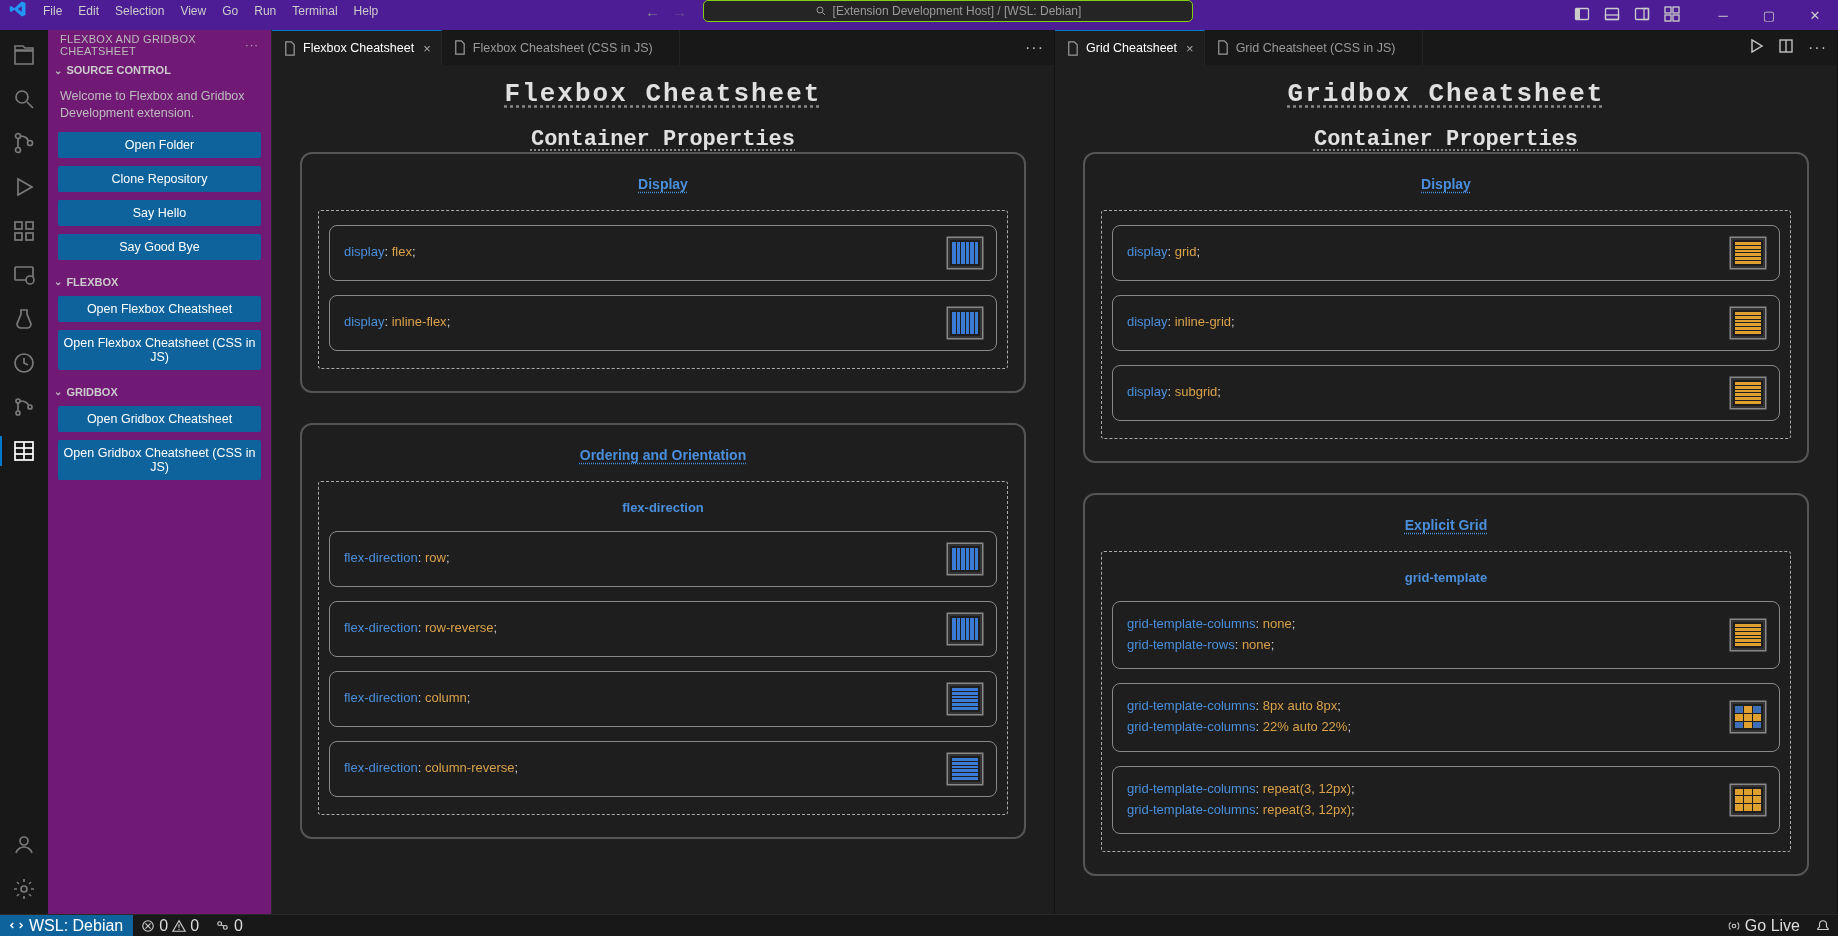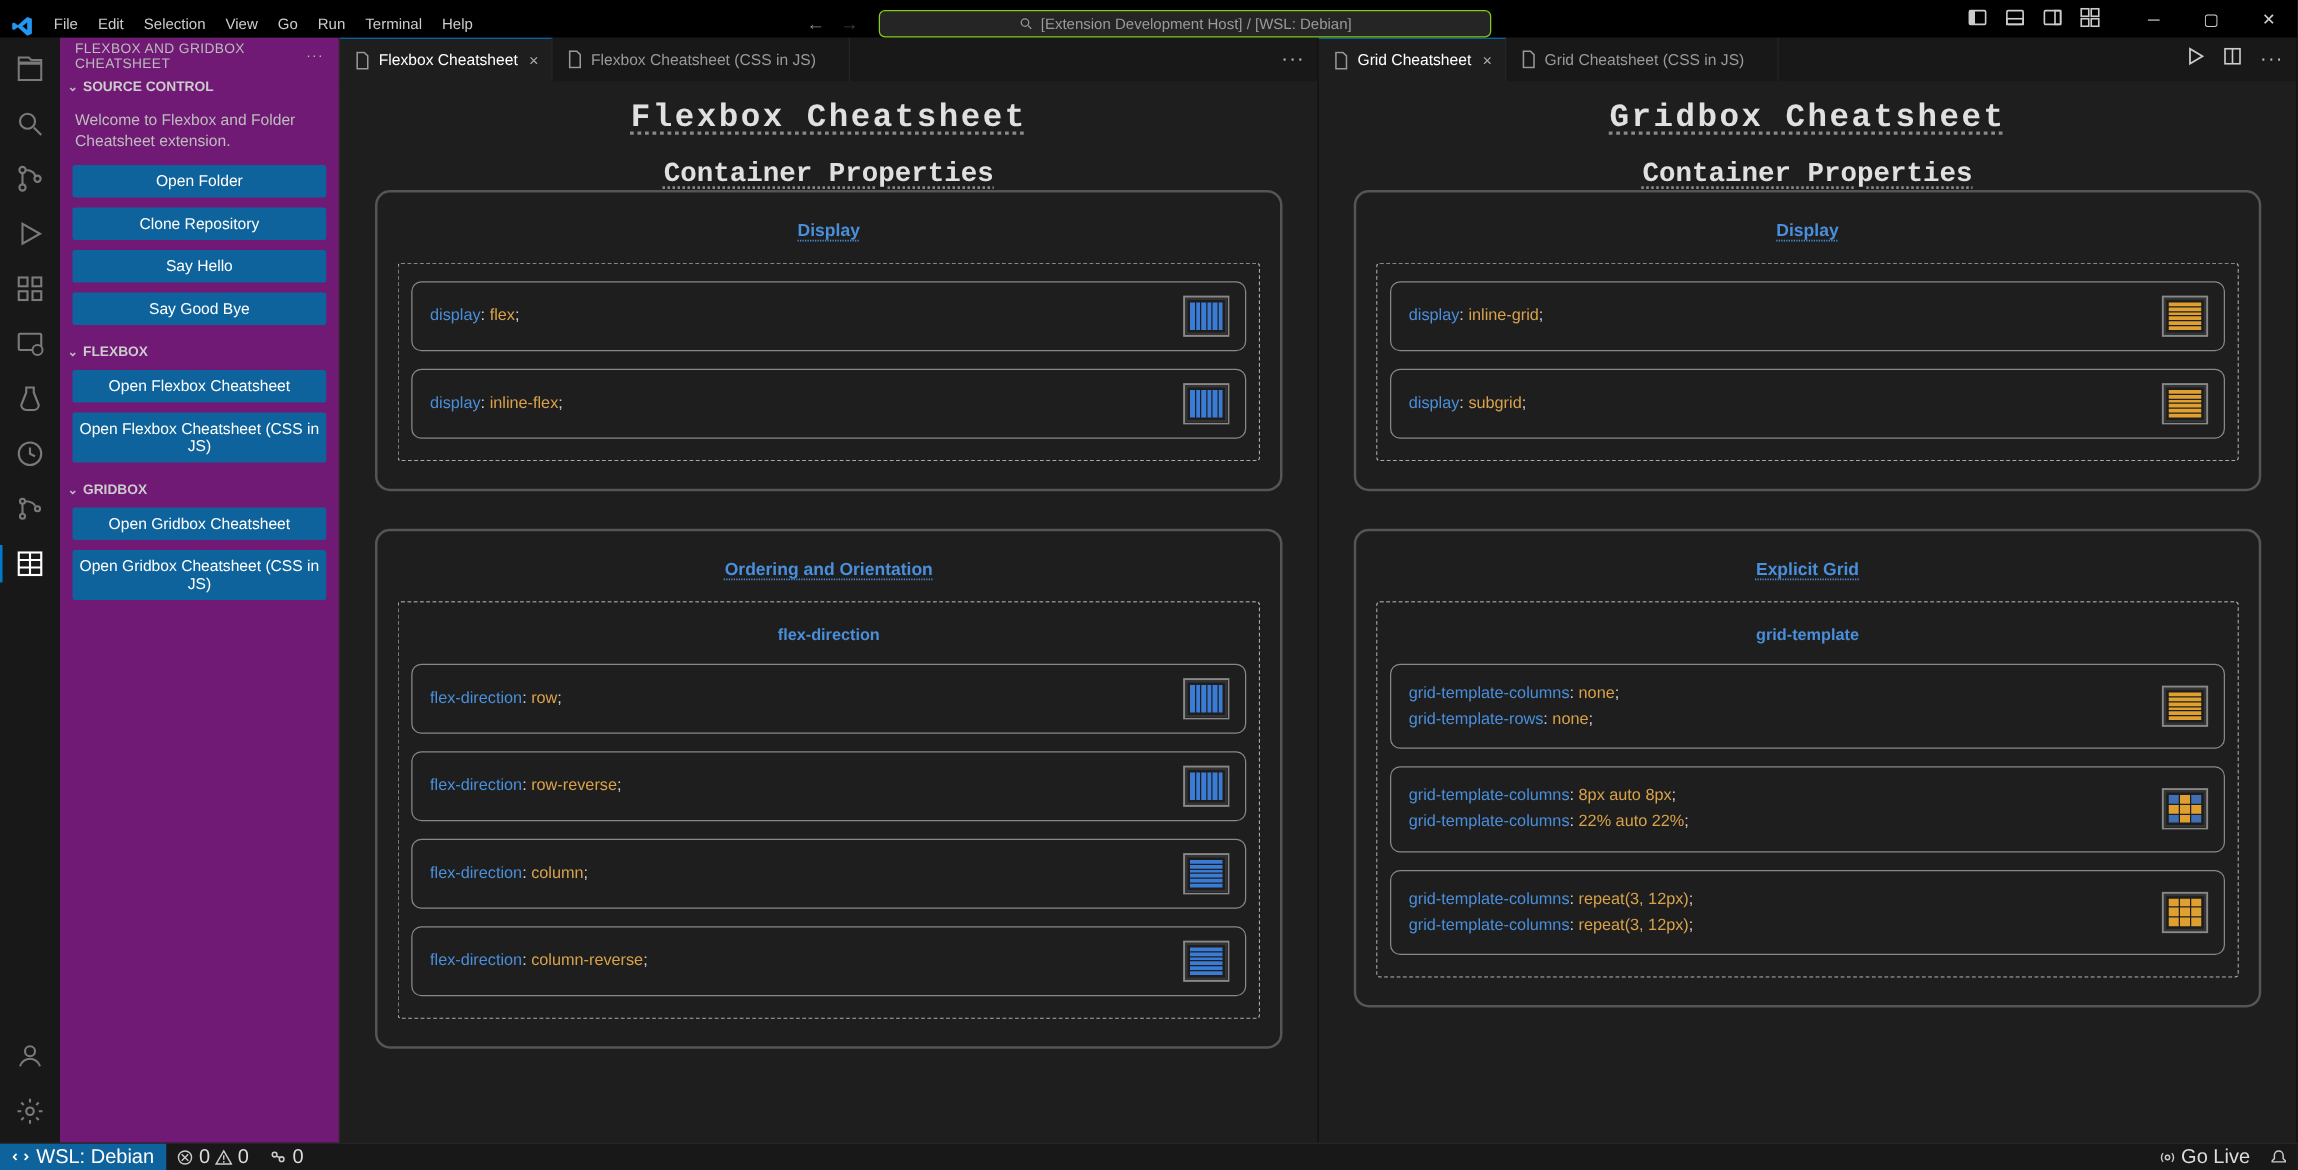--- a/index.html
+++ b/index.html
@@ -1,17 +1,17 @@
 <!DOCTYPE html>
 <html><head>
 <meta charset="utf-8">
 <style>
 * { margin:0; padding:0; box-sizing:border-box; font-family:"Segoe UI",Tahoma,sans-serif; user-select:none; }
 html,body { width:100%; height:100%; background:#1e1e1e; color:#ccc; overflow:hidden; }
-.titlebar { height:30px; background:#000000; display:flex; align-items:flex-end; font-size:12px; color:#ccc; position:relative; }
+.titlebar { height:30px; background:#4c1d95; display:flex; align-items:flex-start; font-size:12px; color:#ccc; position:relative; }
 .titlebar .logo { width:36px; display:flex; align-items:center; justify-content:center; }
 .menu-items { display:flex; gap:2px; }
 .menu-items span { padding:4px 7px; cursor:default; }
 .center-search { position:absolute; left:50%; transform:translateX(-50%); display:flex; align-items:center; gap:16px; }
 .nav-arrows { display:flex; gap:12px; color:#8a8a8a; font-size:15px; }
 .search-box { width:490px; height:22px; background:#252525; border:1px solid #84cc16; border-radius:5px; display:flex; align-items:center; justify-content:center; gap:6px; color:#9a9a9a; font-size:12px;}
 .title-right { position:absolute; right:0; display:flex; align-items:center; gap:0; }
 .layout-icons { display:flex; gap:14px; padding-right:20px; color:#c0c0c0;}
 .win-ctrl { display:flex; }
 .win-ctrl div { width:46px; height:30px; display:flex; align-items:center; justify-content:center; color:#ccc; font-size:13px;}
@@ -227,21 +227,21 @@
     <div class="sidebar-header">
       <span>FLEXBOX AND GRIDBOX CHEATSHEET</span>
       <span style="letter-spacing:1px">···</span>
     </div>
     <div id="sidebar-sections">
         <div class="section-hdr">
           <span class="chev">⌄</span>
           <span>SOURCE CONTROL</span>
         </div>
         <div class="section-body">
-          <div class="welcome-txt">Welcome to Flexbox and Folder Cheatsheet extension.</div>
+          <div class="welcome-txt">Welcome to Flexbox and Gridbox Development extension.</div>
           <div class="vsc-btn">Open Folder</div>
           <div class="vsc-btn">Clone Repository</div>
           <div class="vsc-btn">Say Hello</div>
           <div class="vsc-btn">Say Good Bye</div>
         </div>
         <div class="section-hdr">
           <span class="chev">⌄</span>
           <span>FLEXBOX</span>
         </div>
         <div class="section-body">
@@ -402,20 +402,31 @@
           </div>
         </div>
         <div class="pane">
           <div class="cheatsheet">
             <div class="cs-title">Gridbox Cheatsheet</div>
             <div class="cs-section-title">Container Properties</div>
             <div class="cs-box">
               <div class="cs-group-title">Display</div>
               <div class="cs-dashed">
                 <div class="cs-row">
+                  <div class="cs-code"><span class="prop">display</span><span class="punct">: </span><span class="val">grid</span><span class="punct">;</span></div>
+                  <div class="swatch orange">
+                    <div class="bar"></div>
+                    <div class="bar"></div>
+                    <div class="bar"></div>
+                    <div class="bar"></div>
+                    <div class="bar"></div>
+                    <div class="bar"></div>
+                  </div>
+                </div>
+                <div class="cs-row">
                   <div class="cs-code"><span class="prop">display</span><span class="punct">: </span><span class="val">inline-grid</span><span class="punct">;</span></div>
                   <div class="swatch orange">
                     <div class="bar"></div>
                     <div class="bar"></div>
                     <div class="bar"></div>
                     <div class="bar"></div>
                     <div class="bar"></div>
                     <div class="bar"></div>
                   </div>
                 </div>

